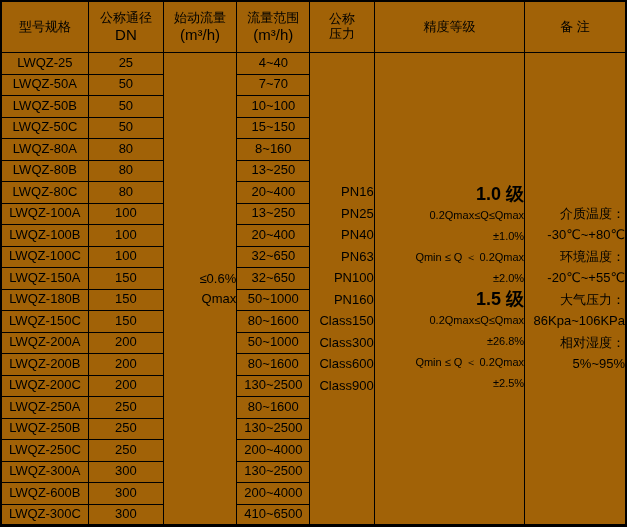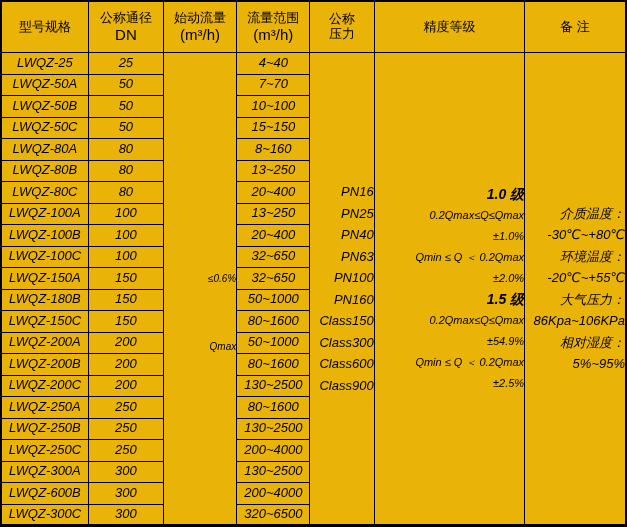--- a/index.html
+++ b/index.html
@@ -1,48 +1,48 @@
 <!DOCTYPE html>
 <html><head>
 <meta charset="utf-8">
 <style>
   html,body{margin:0;padding:0;background:#ffffff;}
   .sheet{
     width:627px;height:527px;box-sizing:border-box;
     font-family:"Liberation Sans","DejaVu Sans",sans-serif;
-    color:#000;background:#eab308;
+    color:#000;background:#a16207;
   }
   table.spec{
     width:627px;height:527px;
     border-collapse:collapse;table-layout:fixed;
     border:2px solid #000;border-bottom-width:3px;
   }
   table.spec th, table.spec td{
     border:1px solid #000;
     text-align:center;vertical-align:middle;
     padding:0;color:#000;
     font-size:13px;line-height:1.15;
     overflow:hidden;white-space:nowrap;
   }
   thead th{
     font-weight:normal;font-size:14px;
     border-bottom:2px solid #000;
     height:50px;
   }
   thead .hl2{font-size:15px;}
-  tbody tr{height:21px;font-style:italic;}
+  tbody tr{height:21px;}
   .merged-box{
     display:flex;flex-direction:column;justify-content:center;align-items:flex-end;
     height:100%;width:100%;
   }
   .line{line-height:21.5px;}
   .acc-line{line-height:21px;font-size:11px;}
-  .acc-grade{font-weight:bold;font-size:14px;}
+  .acc-grade{font-weight:bold;font-size:18px;}
   .rem-line{line-height:21.5px;font-size:13px;}
-  .sf-line{line-height:20px;font-size:10px;margin-top:48px;}
+  .sf-line{line-height:20px;font-size:13px;}
 </style>
 </head>
 <body>
 
 <div class="sheet">
 <table class="spec">
   <colgroup>
     <col style="width:87px">
         <col style="width:75px">
         <col style="width:73px">
@@ -107,21 +107,21 @@
       </td>
       <td rowspan="22">
         <div class="merged-box">
           <div class="acc-line acc-grade">1.0 级</div>
           <div class="acc-line">0.2Qmax≤Q≤Qmax</div>
           <div class="acc-line">±1.0%</div>
           <div class="acc-line">Qmin ≤ Q ＜ 0.2Qmax</div>
           <div class="acc-line">±2.0%</div>
           <div class="acc-line acc-grade">1.5 级</div>
           <div class="acc-line">0.2Qmax≤Q≤Qmax</div>
-          <div class="acc-line">±54.9%</div>
+          <div class="acc-line">±26.8%</div>
           <div class="acc-line">Qmin ≤ Q ＜ 0.2Qmax</div>
           <div class="acc-line">±2.5%</div>
         </div>
       </td>
       <td rowspan="22">
         <div class="merged-box">
           <div class="rem-line">介质温度：</div>
           <div class="rem-line">-30℃~+80℃</div>
           <div class="rem-line">环境温度：</div>
           <div class="rem-line">-20℃~+55℃</div>
@@ -228,17 +228,17 @@
           <td>130~2500</td>
         </tr>
     <tr>
           <td>LWQZ-600B</td>
           <td>300</td>
           <td>200~4000</td>
         </tr>
     <tr>
           <td>LWQZ-300C</td>
           <td>300</td>
-          <td>320~6500</td>
+          <td>410~6500</td>
         </tr>
   </tbody>
 </table>
 </div>
 
 </body></html>

